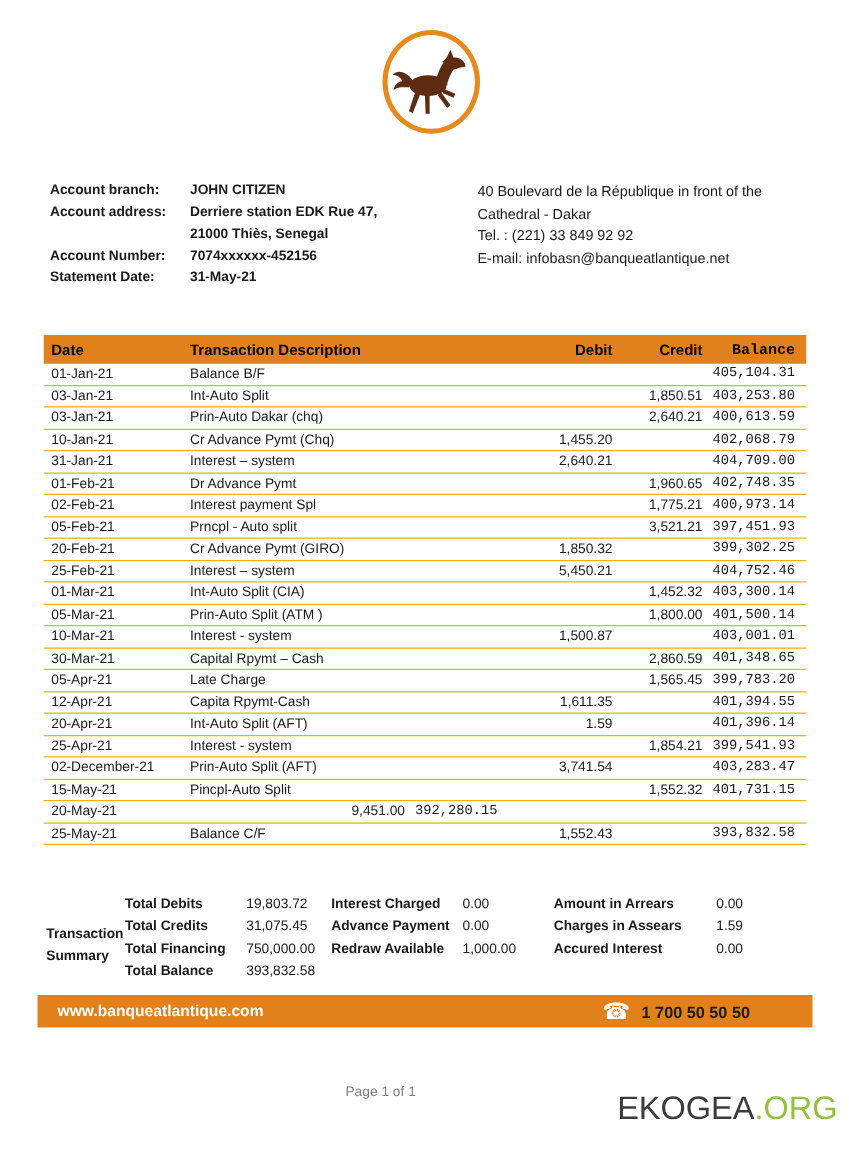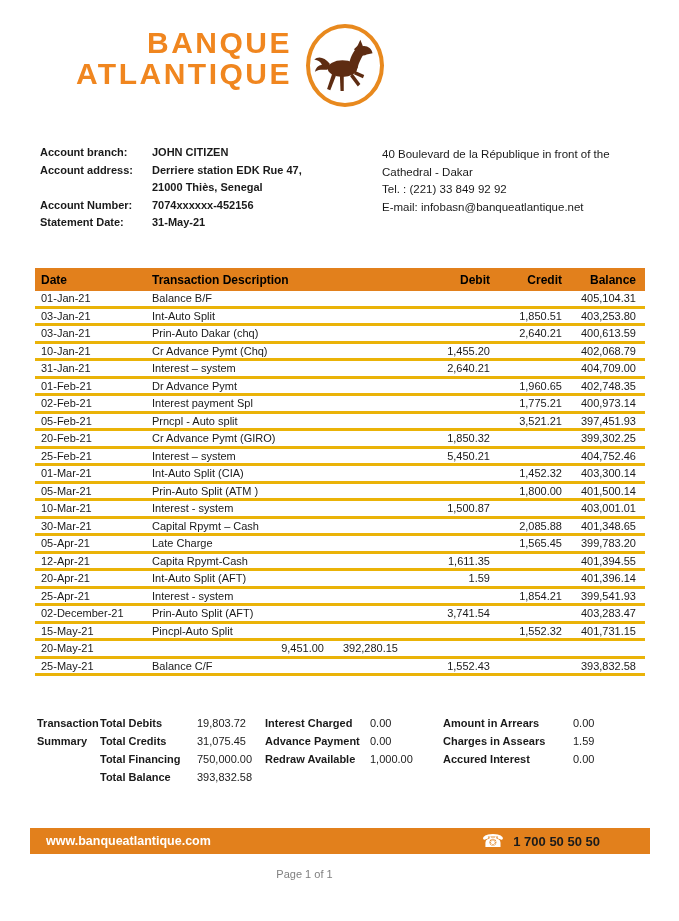--- a/index.html
+++ b/index.html
@@ -18,61 +18,57 @@
   .acct-block { position:absolute; left:0; top:144px; font-size:11px; line-height:17.5px; }
   .acct-row { position:relative; height:17.5px; }
   .acct-label { position:absolute; left:40px; font-weight:bold; white-space:nowrap; }
   .acct-value { position:absolute; left:152px; font-weight:bold; white-space:nowrap; }
   .contact-block { position:absolute; left:382px; top:146px; font-size:11.5px; line-height:17.5px; white-space:nowrap; }
 
   
   .tx-table { position:absolute; left:35px; top:268px; width:610px; font-size:11px; }
   .tx-head { display:flex; align-items:center; height:23px; background:#E2801C; color:#000;
              font-weight:bold; font-size:12px; }
-  .tx-row { display:flex; align-items:center; height:17.5px; border-bottom:3px solid #eab308; color:#1a1a1a; }
+  .tx-row { display:flex; align-items:center; height:17.5px; border-bottom:1px solid #eab308; color:#1a1a1a; }
   .c-date { width:117px; padding-left:6px; }
   .c-desc { width:238px; }
   .c-debit { width:100px; text-align:right; }
   .c-credit { width:72px; text-align:right; }
-  .c-balance { width:83px; text-align:right; padding-right:9px; }
+  .c-balance { width:83px; text-align:right; padding-right:9px;font-family:Liberation Mono, monospace; }
 
   
   .summary { position:absolute; left:0; top:714px; font-size:11px; line-height:18px; }
   .sum-col { position:absolute; top:0; white-space:nowrap; }
-  .sum-title { left:37px; font-weight:bold; }
+  .sum-title { left:37px; font-weight:bold;margin-top:24px; }
   .sum-l1 { left:100px; font-weight:bold; }
   .sum-v1 { left:197px; }
   .sum-l2 { left:265px; font-weight:bold; }
   .sum-v2 { left:370px; }
   .sum-l3 { left:443px; font-weight:bold; }
   .sum-v3 { left:573px; }
 
   
-  .footer-bar { position:absolute; left:30px; top:828px; width:620px; height:26px;
+  .footer-bar { position:absolute; left:30px; top:796px; width:620px; height:26px;
                 background:#E2801C; display:flex; align-items:center; }
   .footer-site { color:#ffffff; font-weight:bold; font-size:12.5px; padding-left:16px; }
   .footer-phone { position:absolute; right:50px; top:0; height:26px; display:flex; align-items:center; gap:9px; }
   .phone-glyph { color:#ffffff; font-size:18px; line-height:1; }
   .phone-num { font-weight:bold; font-size:13px; color:#1b1b1b; }
 
   .page-indicator { position:absolute; left:0; top:868px; width:609px; text-align:center;
                     color:#7f7f7f; font-size:11px; }
   .watermark { position:absolute; right:9px; top:871px; font-size:26px; letter-spacing:0; }
   .wm-dark { color:#3c3c3c; }
   .wm-green { color:#93C13E; }
 </style>
 </head>
 <body>
 
 <div class="page">
 
-  <div class="brand-text">
-    <div>BANQUE</div>
-    <div>ATLANTIQUE</div>
-  </div>
   <div class="emblem">
     <svg width="64" height="66" viewBox="0 0 100 92">
       <g fill="#5E2C12">
         <ellipse cx="46" cy="50" rx="23" ry="13"></ellipse>
         <path d="M56,44 C58,34 62,24 70,16 L80,26 C74,36 70,44 70,50 Z"></path>
         <path d="M68,18 L74,5 L78,15 C85,14 92,19 93,26 L84,28 C80,31 74,30 70,26 Z"></path>
         <path d="M70,14 L64,20 L69,24 L62,30 L67,34 L60,40 L65,44 L58,48 L66,50 L72,30 Z"></path>
         <path d="M26,42 C18,32 8,30 2,36 C8,37 12,40 14,44 C8,45 4,49 3,55 C9,51 15,52 22,52 C25,50 27,46 26,42 Z"></path>
         <path d="M62,58 L74,74 L70,78 L58,62 Z"></path>
         <path d="M66,54 L80,60 L78,65 L64,59 Z"></path>
@@ -209,21 +205,21 @@
        <div class="c-date">10-Mar-21</div>
        <div class="c-desc">Interest - system</div>
        <div class="c-debit">1,500.87</div>
        <div class="c-credit"></div>
        <div class="c-balance">403,001.01</div>
      </div>
         <div class="tx-row">
        <div class="c-date">30-Mar-21</div>
        <div class="c-desc">Capital Rpymt – Cash</div>
        <div class="c-debit"></div>
-       <div class="c-credit">2,085.88</div>
+       <div class="c-credit">2,860.59</div>
        <div class="c-balance">401,348.65</div>
      </div>
         <div class="tx-row">
        <div class="c-date">05-Apr-21</div>
        <div class="c-desc">Late Charge</div>
        <div class="c-debit"></div>
        <div class="c-credit">1,565.45</div>
        <div class="c-balance">399,783.20</div>
      </div>
         <div class="tx-row">
@@ -319,14 +315,17 @@
   <div class="footer-bar">
     <div class="footer-site">www.banqueatlantique.com</div>
     <div class="footer-phone">
       <span class="phone-glyph">☎</span>
       <span class="phone-num">1 700 50 50 50</span>
     </div>
   </div>
 
   <div class="page-indicator">Page 1 of 1</div>
 
+  <div class="watermark">
+    <span class="wm-dark">EKOGEA</span><span class="wm-green">.ORG</span>
+  </div>
 
 </div>
 
 </body></html>

